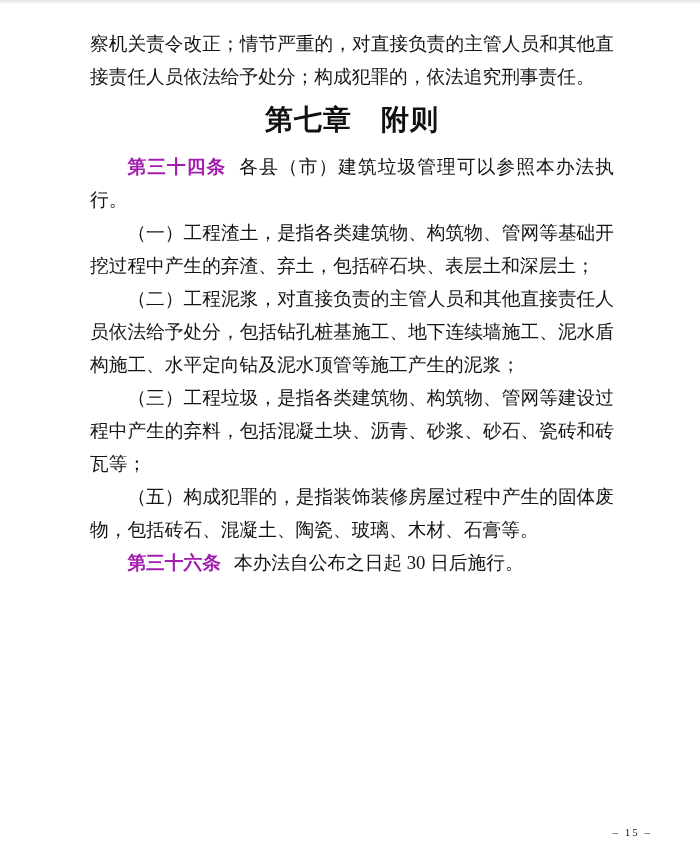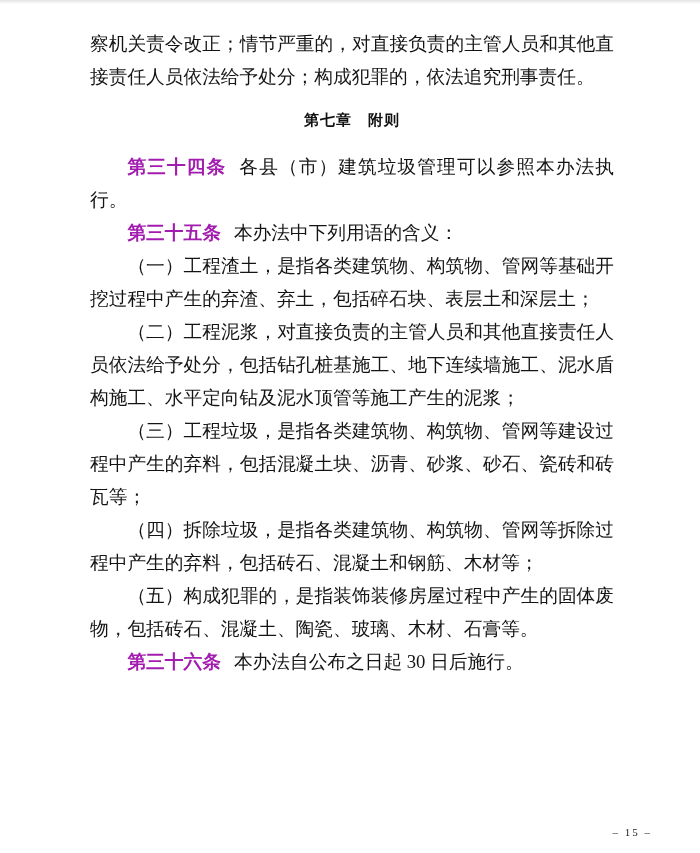--- a/index.html
+++ b/index.html
@@ -41,21 +41,21 @@
   }
   .indent {
     text-indent: 2em;
   }
   .chapter-heading {
     margin: 10px 0 14px 0;
     text-align: center;
     text-indent: 0;
     font-family: "Liberation Sans", "DejaVu Sans", sans-serif;
     font-weight: 700;
-    font-size: 15px;
+    font-size: 28px;
     line-height: 33px;
     letter-spacing: 1px;
     color: #111111;
   }
   .article-label {
     font-family: "Liberation Sans", "DejaVu Sans", sans-serif;
     font-weight: 700;
     margin-right: 0.7em;
     color: #a21caf;
   }
@@ -76,31 +76,27 @@
   <div class="doc-body">
 
     <p class="para">察机关责令改正；情节严重的，对直接负责的主管人员和其他直接责任人员依法给予处分；构成犯罪的，依法追究刑事责任。</p>
 
     <h2 class="chapter-heading">第七章　附则</h2>
 
     <p class="para indent">
       <span class="article-label">第三十四条</span><span>各县（市）建筑垃圾管理可以参照本办法执行。</span>
     </p>
 
-    <p class="para indent">
-      <span class="article-label">第三十五条</span><span>本办法中下列用语的含义：</span>
-    </p>
 
     <p class="para indent">（一）工程渣土，是指各类建筑物、构筑物、管网等基础开挖过程中产生的弃渣、弃土，包括碎石块、表层土和深层土；</p>
 
     <p class="para indent">（二）工程泥浆，对直接负责的主管人员和其他直接责任人员依法给予处分，包括钻孔桩基施工、地下连续墙施工、泥水盾构施工、水平定向钻及泥水顶管等施工产生的泥浆；</p>
 
     <p class="para indent">（三）工程垃圾，是指各类建筑物、构筑物、管网等建设过程中产生的弃料，包括混凝土块、沥青、砂浆、砂石、瓷砖和砖瓦等；</p>
 
-    <p class="para indent">（四）拆除垃圾，是指各类建筑物、构筑物、管网等拆除过程中产生的弃料，包括砖石、混凝土和钢筋、木材等；</p>
 
     <p class="para indent">（五）构成犯罪的，是指装饰装修房屋过程中产生的固体废物，包括砖石、混凝土、陶瓷、玻璃、木材、石膏等。</p>
 
     <p class="para indent">
       <span class="article-label">第三十六条</span><span>本办法自公布之日起 30 日后施行。</span>
     </p>
 
   </div>
 
   <div class="page-number">– 15 –</div>

